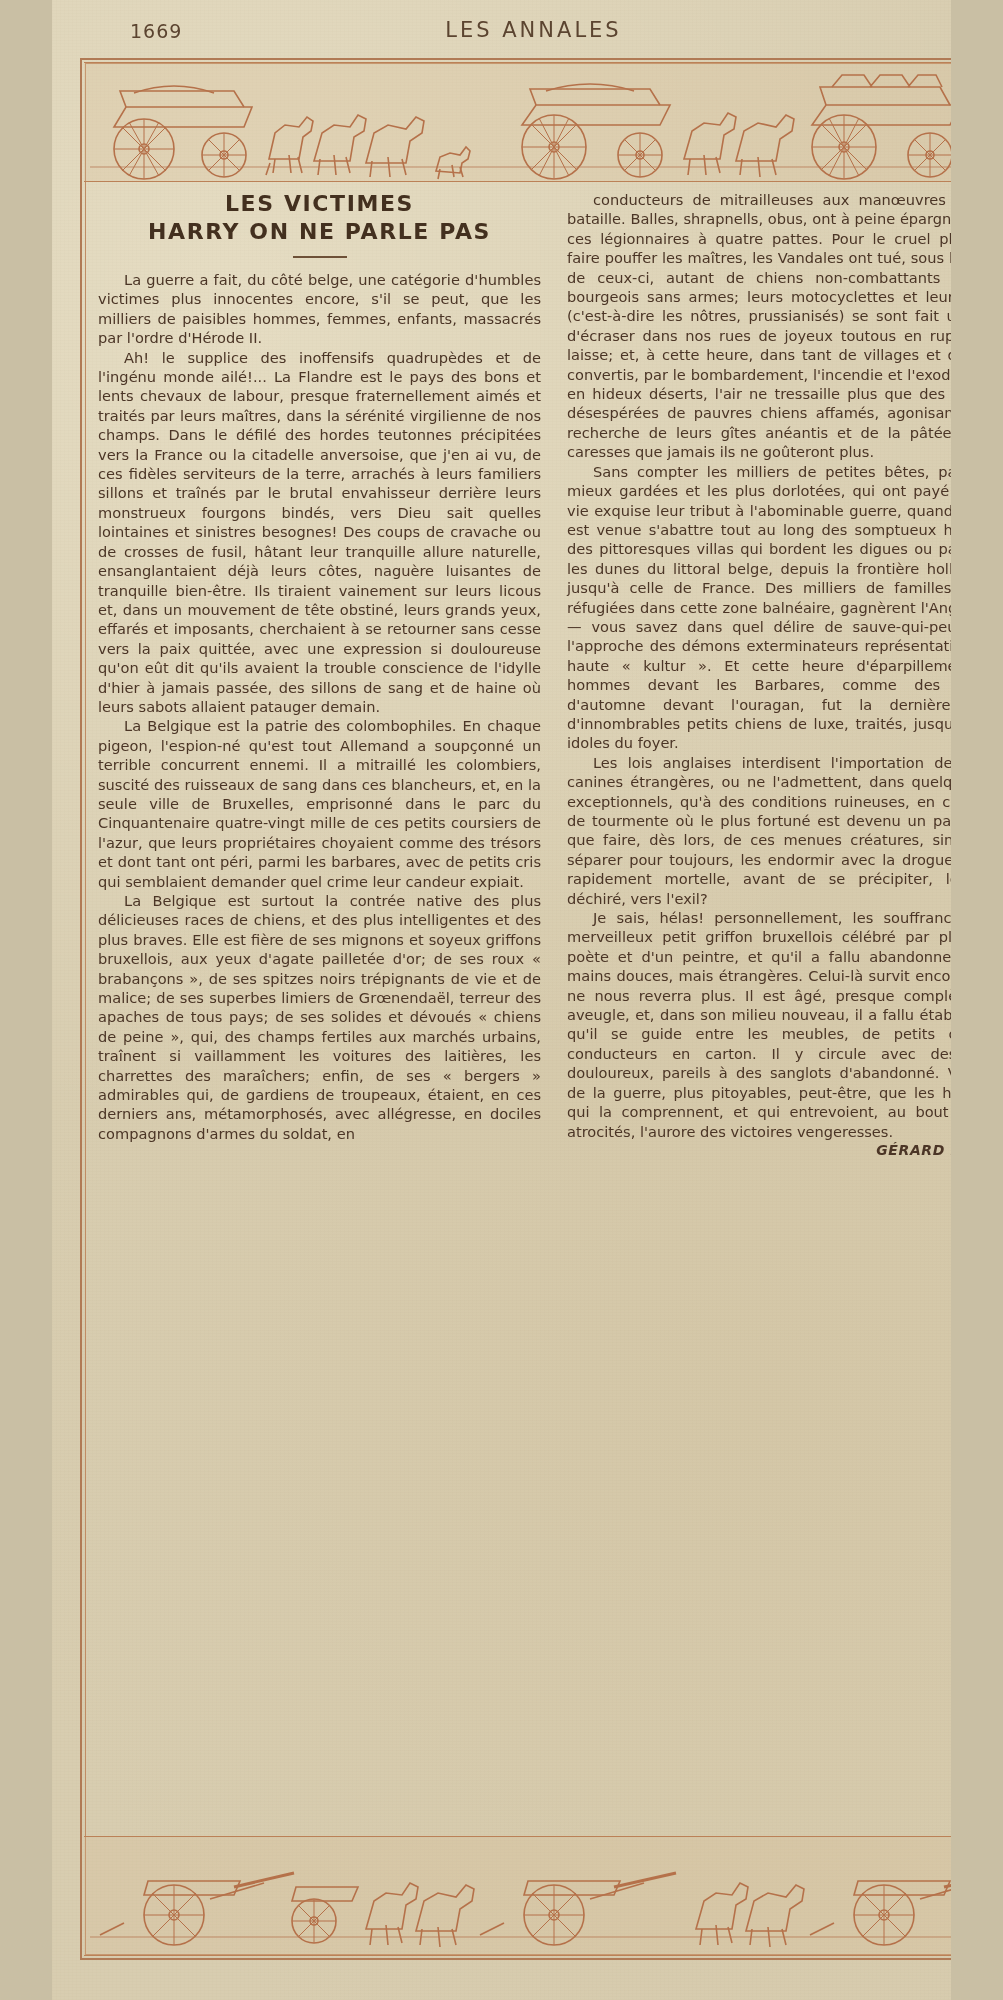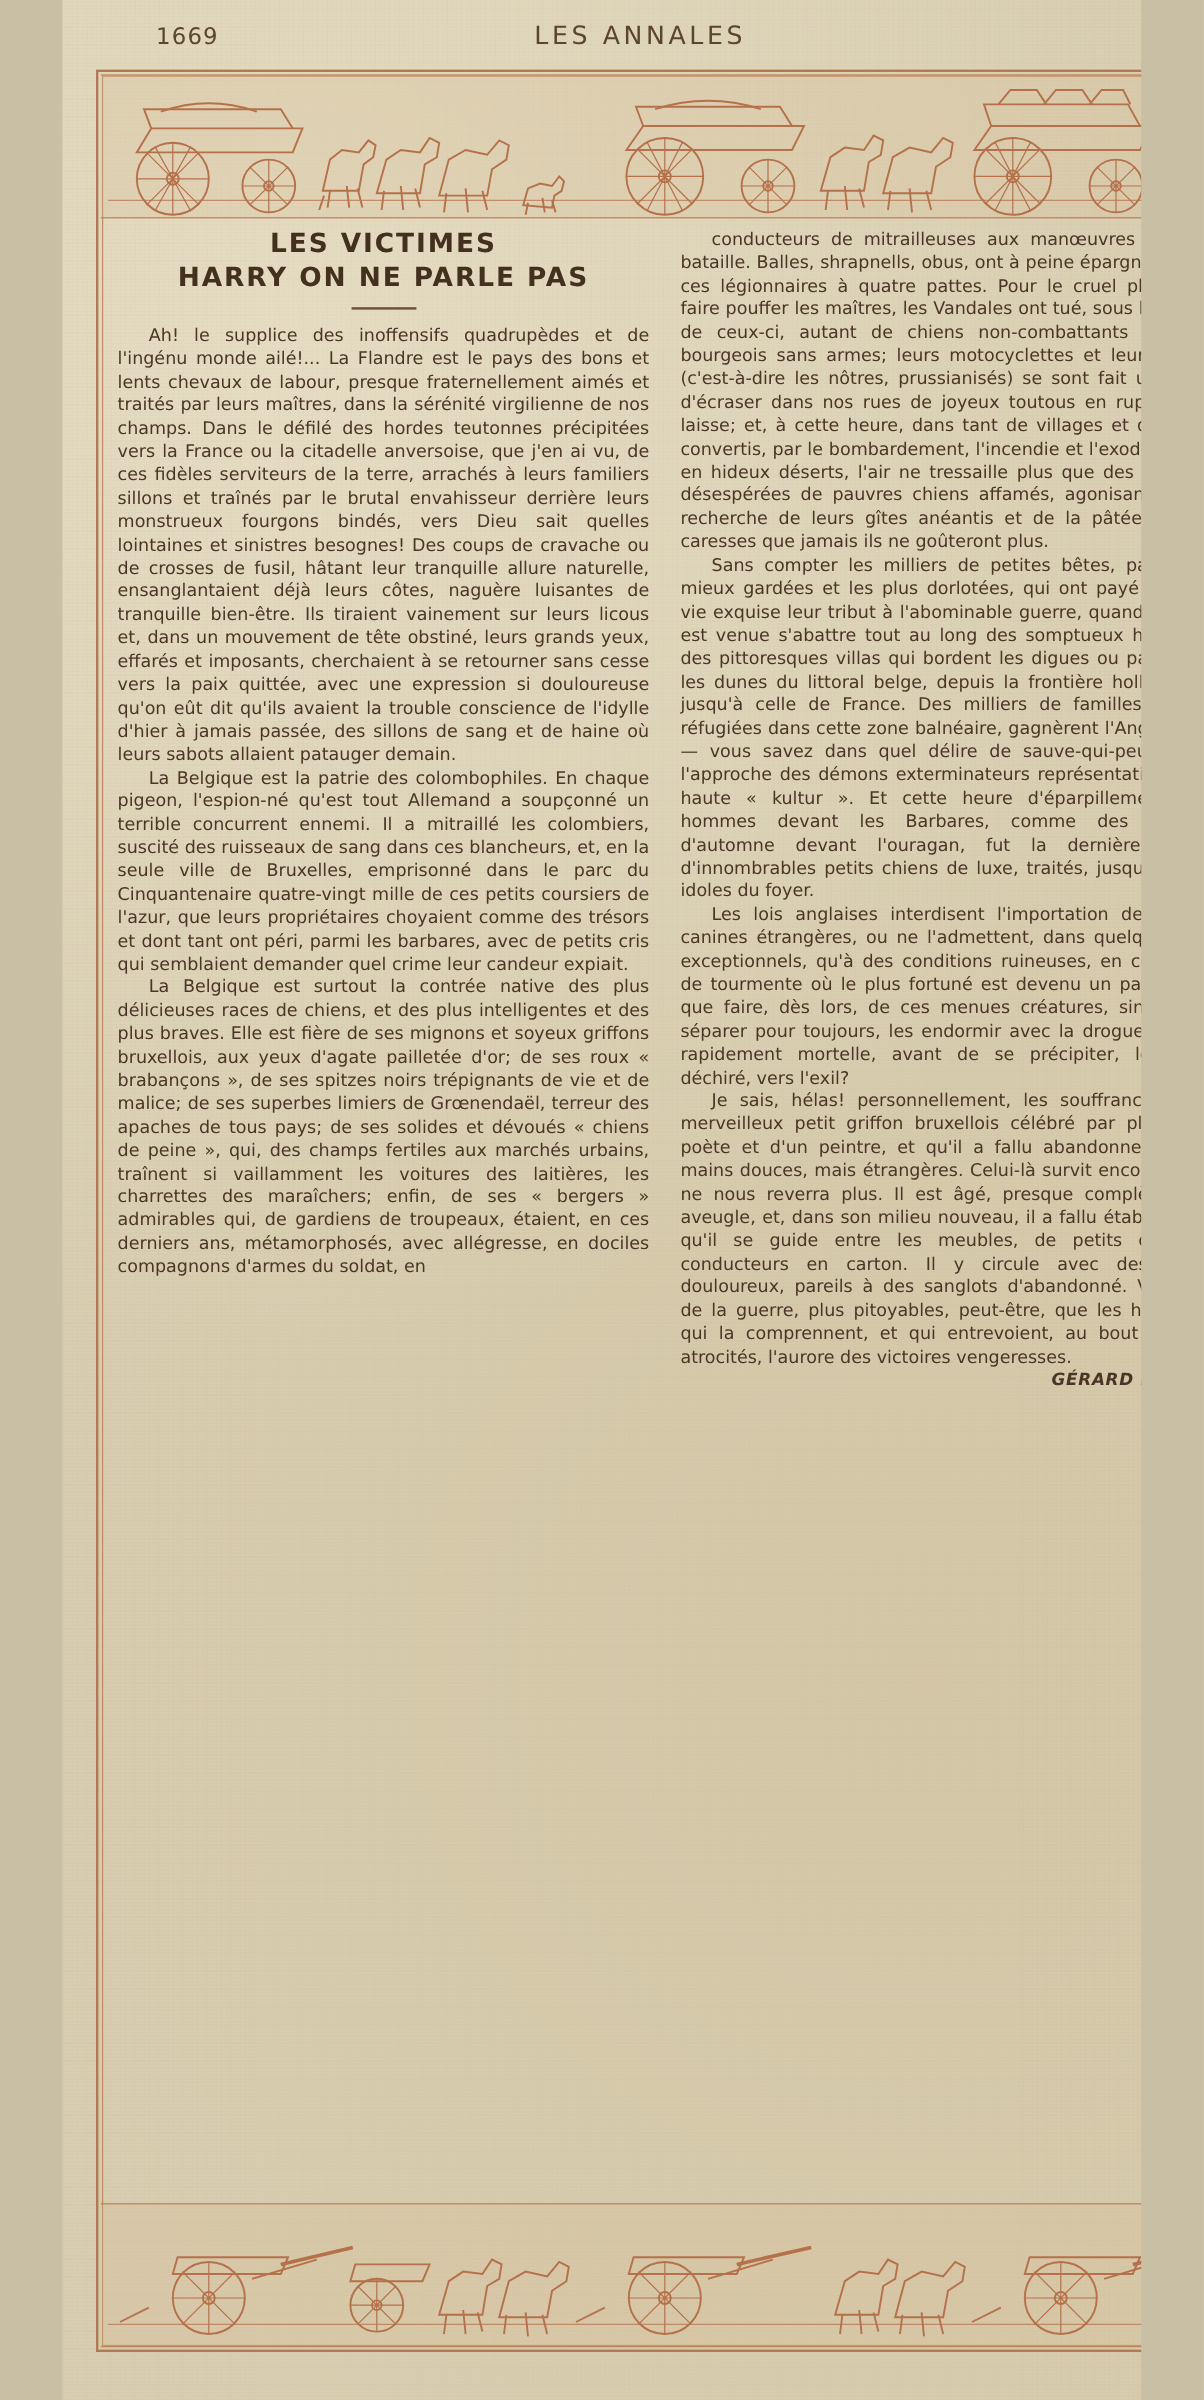--- a/index.html
+++ b/index.html
@@ -223,20 +223,21 @@
     </svg>
   </div>
 
   <div class="columns">
     <div class="col">
       <div class="headline">
         <span>LES VICTIMES</span>
         <span class="l2">HARRY ON NE PARLE PAS</span>
       </div>
       <div class="rule"></div>
+      <p>La guerre a fait, du côté belge, une catégorie d'humbles victimes plus innocentes encore, s'il se peut, que les milliers de paisibles hommes, femmes, enfants, massacrés par l'ordre d'Hérode II.</p>
       <p>Ah! le supplice des inoffensifs quadrupèdes et de l'ingénu monde ailé!... La Flandre est le pays des bons et lents chevaux de labour, presque fraternellement aimés et traités par leurs maîtres, dans la sérénité virgilienne de nos champs. Dans le défilé des hordes teutonnes précipitées vers la France ou la citadelle anversoise, que j'en ai vu, de ces fidèles serviteurs de la terre, arrachés à leurs familiers sillons et traînés par le brutal envahisseur derrière leurs monstrueux fourgons bindés, vers Dieu sait quelles lointaines et sinistres besognes! Des coups de cravache ou de crosses de fusil, hâtant leur tranquille allure naturelle, ensanglantaient déjà leurs côtes, naguère luisantes de tranquille bien-être. Ils tiraient vainement sur leurs licous et, dans un mouvement de tête obstiné, leurs grands yeux, effarés et imposants, cherchaient à se retourner sans cesse vers la paix quittée, avec une expression si douloureuse qu'on eût dit qu'ils avaient la trouble conscience de l'idylle d'hier à jamais passée, des sillons de sang et de haine où leurs sabots allaient patauger demain.</p>
       <p>La Belgique est la patrie des colombophiles. En chaque pigeon, l'espion-né qu'est tout Allemand a soupçonné un terrible concurrent ennemi. Il a mitraillé les colombiers, suscité des ruisseaux de sang dans ces blancheurs, et, en la seule ville de Bruxelles, emprisonné dans le parc du Cinquantenaire quatre-vingt mille de ces petits coursiers de l'azur, que leurs propriétaires choyaient comme des trésors et dont tant ont péri, parmi les barbares, avec de petits cris qui semblaient demander quel crime leur candeur expiait.</p>
       <p>La Belgique est surtout la contrée native des plus délicieuses races de chiens, et des plus intelligentes et des plus braves. Elle est fière de ses mignons et soyeux griffons bruxellois, aux yeux d'agate pailletée d'or; de ses roux « brabançons », de ses spitzes noirs trépignants de vie et de malice; de ses superbes limiers de Grœnendaël, terreur des apaches de tous pays; de ses solides et dévoués « chiens de peine », qui, des champs fertiles aux marchés urbains, traînent si vaillamment les voitures des laitières, les charrettes des maraîchers; enfin, de ses « bergers » admirables qui, de gardiens de troupeaux, étaient, en ces derniers ans, métamorphosés, avec allégresse, en dociles compagnons d'armes du soldat, en</p>
     </div>
     <div class="col">
       <p>conducteurs de mitrailleuses aux manœuvres et à la bataille. Balles, shrapnells, obus, ont à peine épargné dix de ces légionnaires à quatre pattes. Pour le cruel plaisir de faire pouffer les maîtres, les Vandales ont tué, sous les yeux de ceux-ci, autant de chiens non-combattants que de bourgeois sans armes; leurs motocyclettes et leurs autos (c'est-à-dire les nôtres, prussianisés) se sont fait un sport d'écraser dans nos rues de joyeux toutous en rupture de laisse; et, à cette heure, dans tant de villages et de villes convertis, par le bombardement, l'incendie et l'exode affolé, en hideux déserts, l'air ne tressaille plus que des plaintes désespérées de pauvres chiens affamés, agonisants, à la recherche de leurs gîtes anéantis et de la pâtée et des caresses que jamais ils ne goûteront plus.</p>
       <p>Sans compter les milliers de petites bêtes, parmi les mieux gardées et les plus dorlotées, qui ont payé de leur vie exquise leur tribut à l'abominable guerre, quand celle-ci est venue s'abattre tout au long des somptueux hôtels et des pittoresques villas qui bordent les digues ou pavoisent les dunes du littoral belge, depuis la frontière hollandaise jusqu'à celle de France. Des milliers de familles riches, réfugiées dans cette zone balnéaire, gagnèrent l'Angleterre, — vous savez dans quel délire de sauve-qui-peut, — à l'approche des démons exterminateurs représentatifs de la haute « kultur ». Et cette heure d'éparpillement des hommes devant les Barbares, comme des feuilles d'automne devant l'ouragan, fut la dernière heure d'innombrables petits chiens de luxe, traités, jusque-là, en idoles du foyer.</p>
       <p>Les lois anglaises interdisent l'importation des races canines étrangères, ou ne l'admettent, dans quelques cas exceptionnels, qu'à des conditions ruineuses, en ces jours de tourmente où le plus fortuné est devenu un pauvre. Et que faire, dès lors, de ces menues créatures, sinon s'en séparer pour toujours, les endormir avec la drogue le plus rapidement mortelle, avant de se précipiter, le cœur déchiré, vers l'exil?</p>
       <p>Je sais, hélas! personnellement, les souffrances d'un merveilleux petit griffon bruxellois célébré par plus d'un poète et d'un peintre, et qu'il a fallu abandonner à des mains douces, mais étrangères. Celui-là survit encore, mais ne nous reverra plus. Il est âgé, presque complètement aveugle, et, dans son milieu nouveau, il a fallu établir, pour qu'il se guide entre les meubles, de petits chemins conducteurs en carton. Il y circule avec des abois douloureux, pareils à des sanglots d'abandonné. Victimes de la guerre, plus pitoyables, peut-être, que les hommes, qui la comprennent, et qui entrevoient, au bout de ses atrocités, l'aurore des victoires vengeresses.</p>
       <p class="signature">GÉRARD HARRY.</p>

